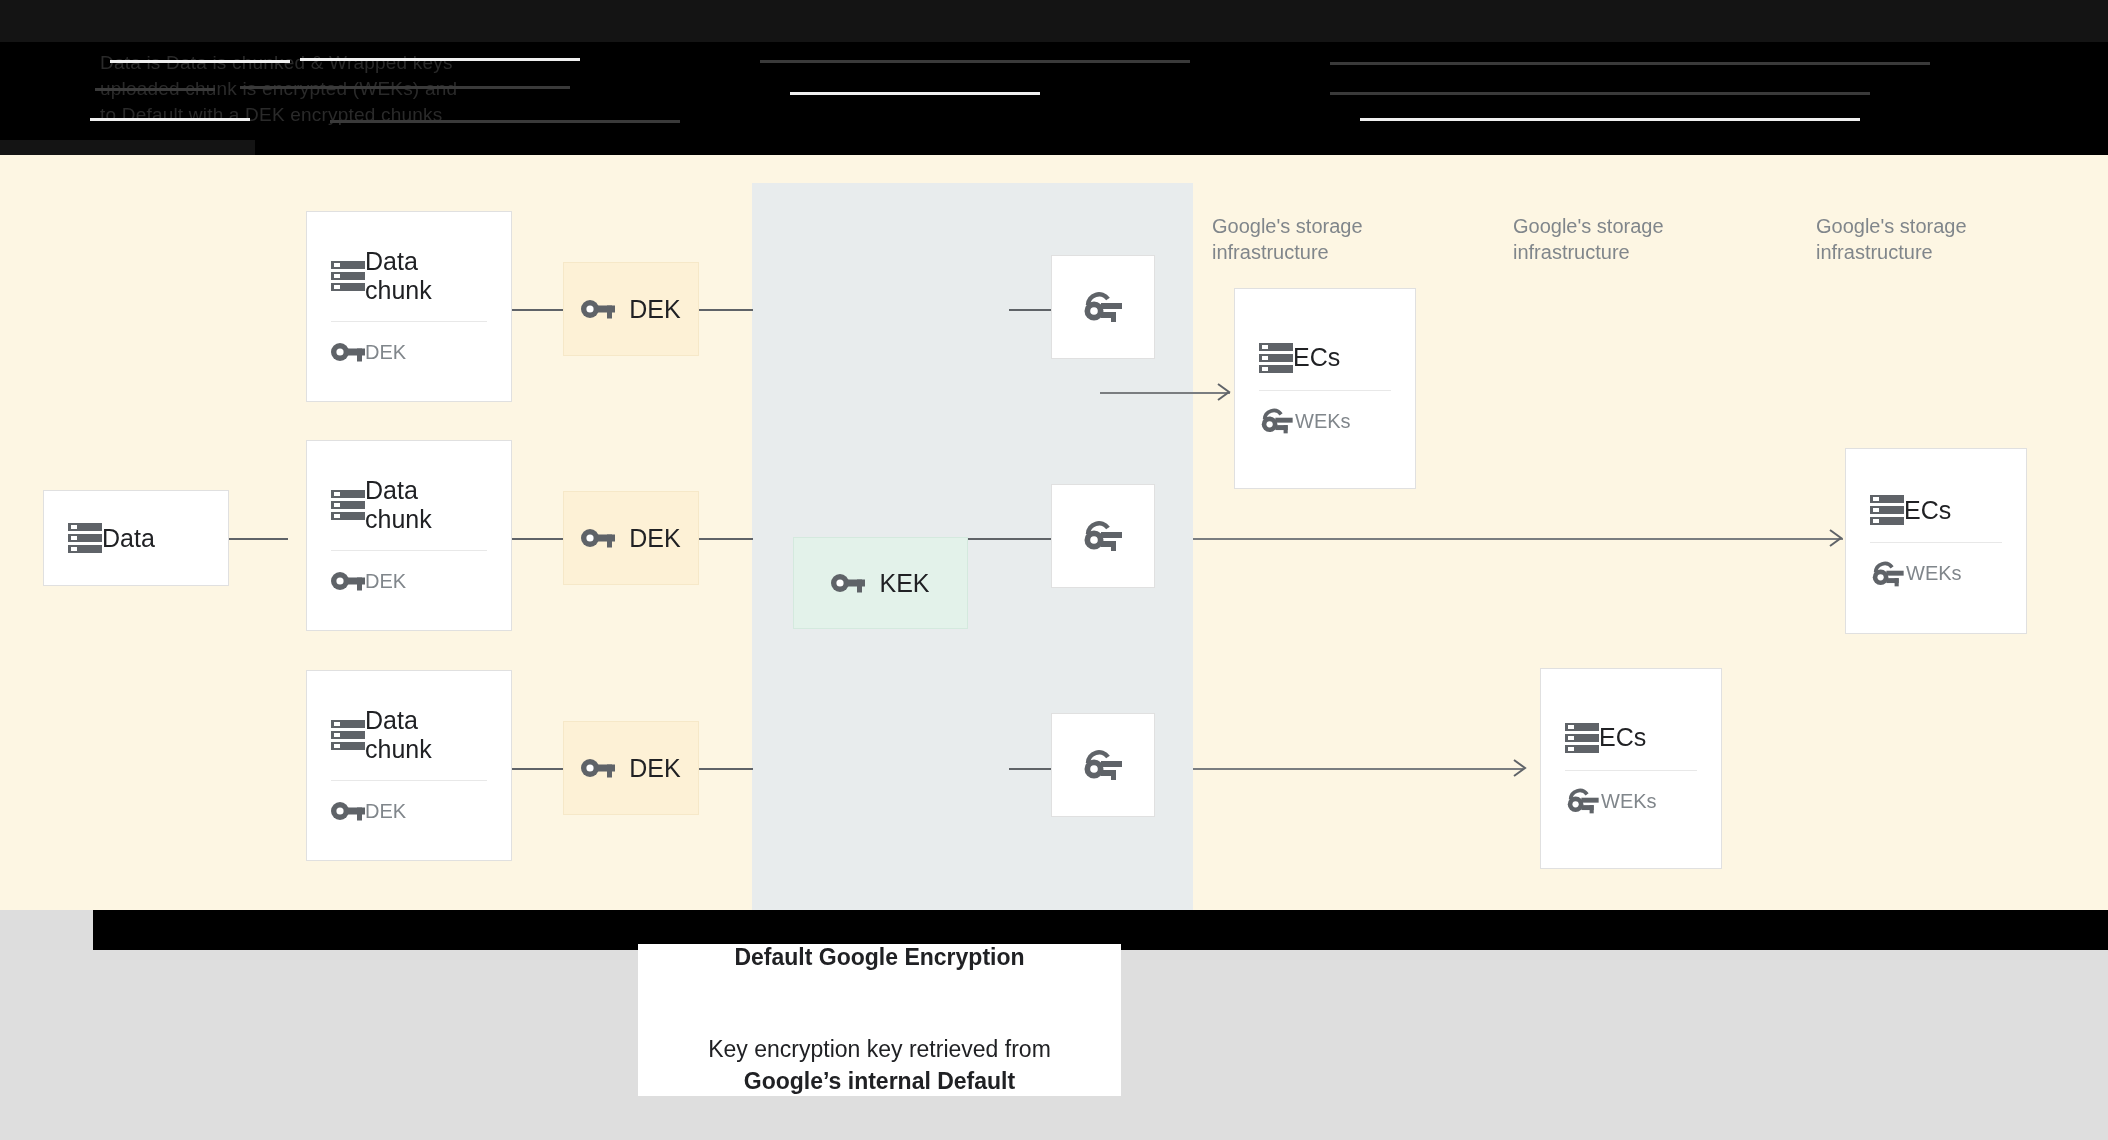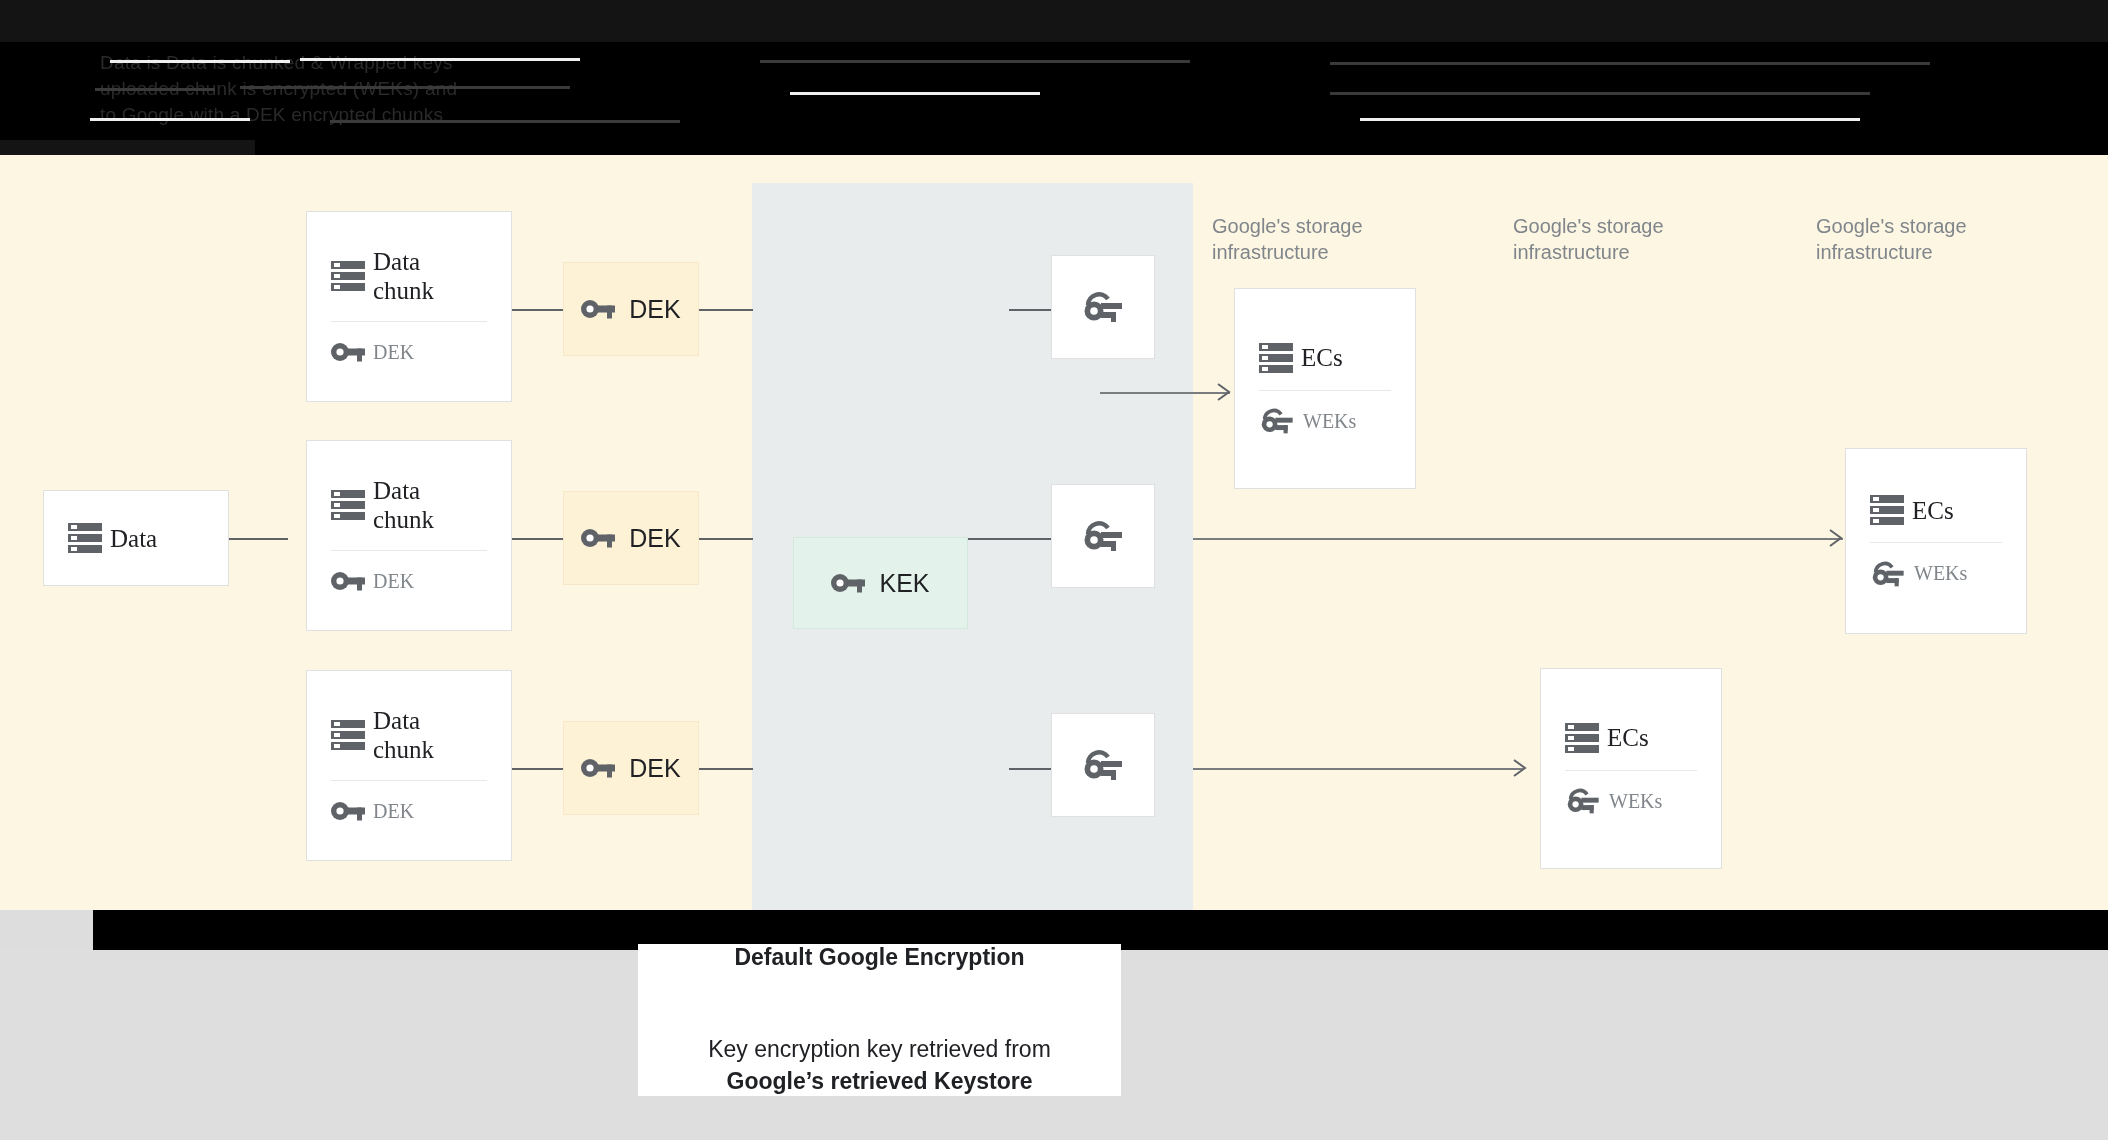--- a/index.html
+++ b/index.html
@@ -41,21 +41,21 @@
   .graypanel { background:#DDDDDD; }
 
   
   .card {
     position:absolute;
     background:#FFFFFF;
     border:1px solid #E0E0E0;
     display:flex; flex-direction:column;
     justify-content:center;
   }
-  .card-row { display:flex; align-items:center; gap:8px; padding:0 24px;font-family:Liberation Serif, serif; }
+  .card-row { display:flex; align-items:center; gap:0; padding:0 24px; }
   .card-label { font-size:25px; color:#202124; line-height:29px; }
   .card-label.small { font-size:20px; color:#80868B; }
   .card-div { height:1px; background:#E8E8E8; margin:16px 24px; }
 
   
   .kbox {
     position:absolute;
     display:flex; align-items:center; justify-content:center; gap:14px;
   }
   .kbox.dek { background:#FDF1D6; border:1px solid #F6E8C8; }
@@ -95,21 +95,21 @@
   .legend-body b { font-weight:bold; }
 </style>
 </head>
 <body>
 
 <div id="stage">
 
   <div class="hdr-band">
     <div class="hdr-line" style="left:100px; top:50px;">Data is        Data is chunked &amp;        Wrapped keys</div>
     <div class="hdr-line" style="left:100px; top:76px;">uploaded       chunk is encrypted       (WEKs) and</div>
-    <div class="hdr-line" style="left:100px; top:102px;">to Google      with a DEK               encrypted chunks</div>
+    <div class="hdr-line" style="left:100px; top:102px;">to Default      with a DEK               encrypted chunks</div>
 
     <div class="hdr-strike light" style="left:110px; top:60px; width:180px;"></div>
     <div class="hdr-strike light" style="left:300px; top:58px; width:280px;"></div>
     <div class="hdr-strike mid" style="left:95px;  top:88px; width:120px;"></div>
     <div class="hdr-strike mid" style="left:240px; top:86px; width:330px;"></div>
     <div class="hdr-strike light" style="left:90px;  top:118px; width:160px;"></div>
     <div class="hdr-strike mid" style="left:330px; top:120px; width:350px;"></div>
     <div class="hdr-strike mid" style="left:760px; top:60px; width:430px;"></div>
     <div class="hdr-strike light" style="left:790px; top:92px; width:250px;"></div>
     <div class="hdr-strike mid" style="left:1330px; top:62px; width:600px;"></div>
@@ -412,17 +412,17 @@
         <rect x="29" y="22" width="5" height="10" fill="#5F6368"></rect>
       </svg>
       <span class="card-label small">WEKs</span>
     </div>
   </div>
 
   <div class="legend" style="left:638px; top:944px; width:483px; height:152px;">
     <div class="legend-title">Default Google Encryption</div>
     <div class="legend-body">
       <span>Key encryption key retrieved from</span><br>
-      <b>Google’s retrieved Keystore</b>
+      <b>Google’s internal Default</b>
     </div>
   </div>
 
 </div>
 
 </body></html>

